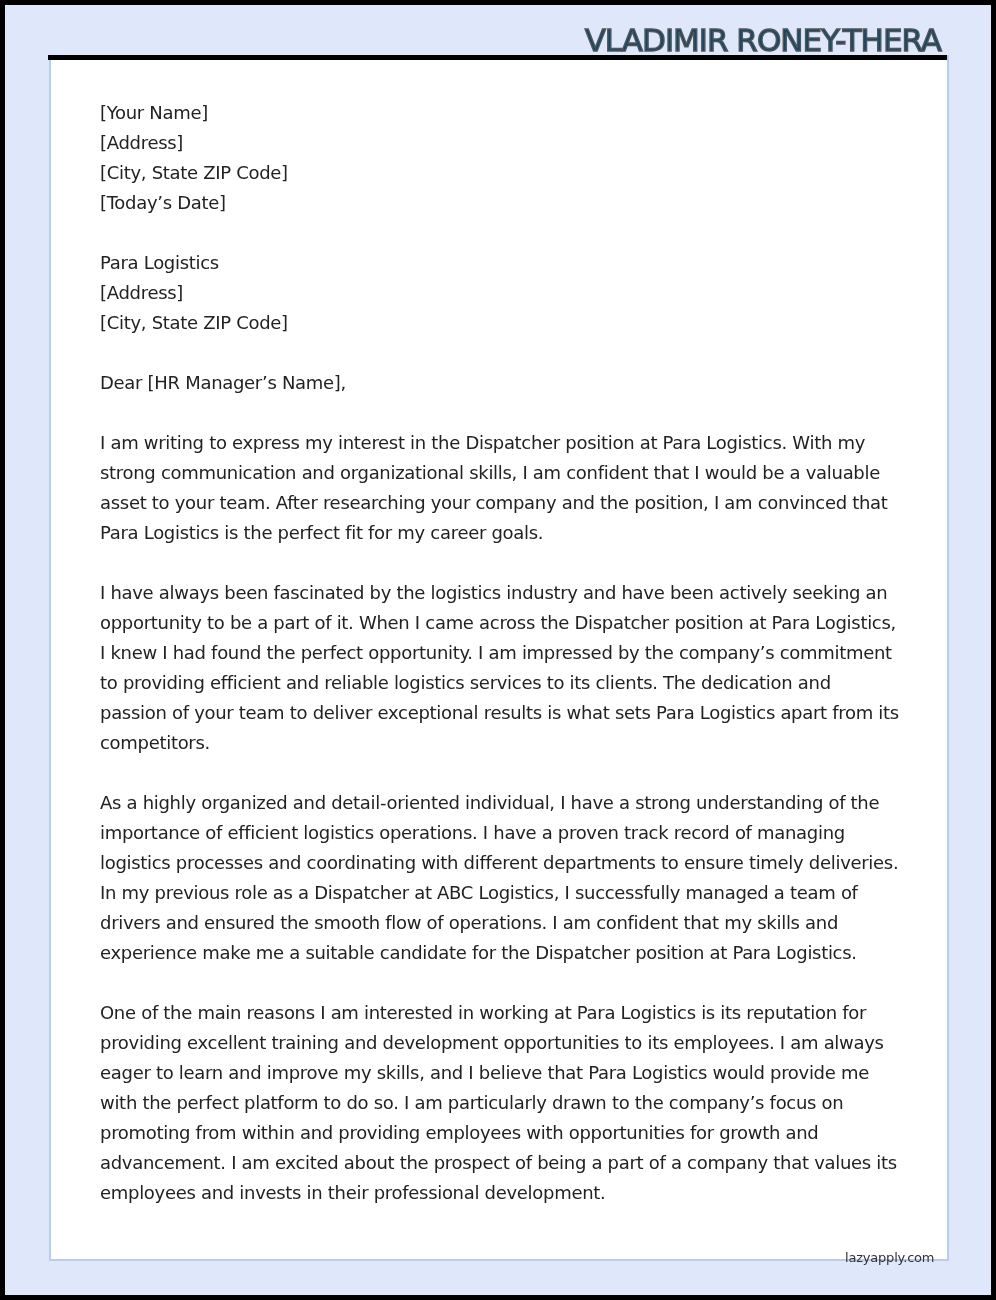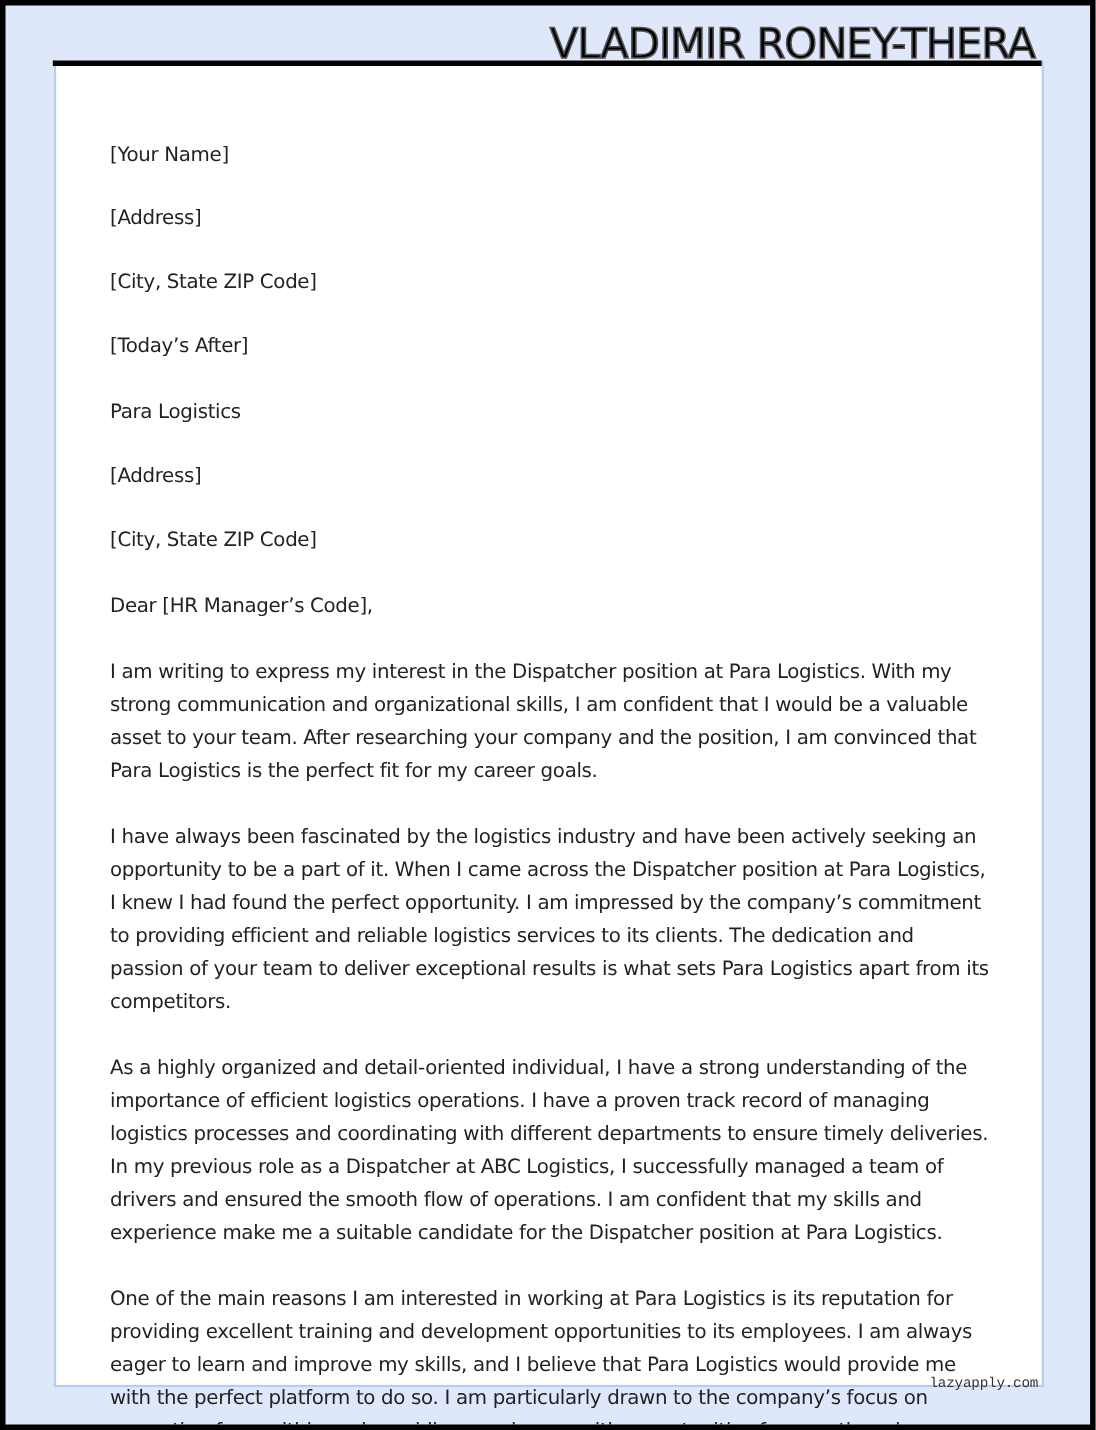--- a/index.html
+++ b/index.html
@@ -8,67 +8,67 @@
       background: #000;
       font-family: "DejaVu Sans", sans-serif;
     }
     .frame {
       position: absolute; left: 5px; top: 5px; width: 986px; height: 1290px;
       background: #dfe7fb; overflow: hidden;
     }
     .title {
       position: absolute; right: 50px; top: 12px;
       font-family: "DejaVu Sans", sans-serif;
-      font-size: 38px; letter-spacing: -1px;
-      color: #000000;
+      font-size: 31px; letter-spacing: -1px;
+      color: #0c4a6e;
       -webkit-text-stroke: 1.4px #555;
       white-space: nowrap; line-height: 46px;
     }
     .page {
       position: absolute; left: 44px; top: 50px; width: 896px; height: 1204px;
       background: #fff;
       border-left: 2px solid #b4cdf5; border-right: 2px solid #b4cdf5; border-bottom: 2px solid #b4cdf5;
     }
     .topbar {
       position: absolute; left: 43px; top: 50px; width: 899px; height: 5px; background: #000;
     }
     .content {
       position: absolute; left: 95px; top: 93px; width: 800px;
       font-size: 18px; line-height: 30px; color: #222;
       letter-spacing: -0.3px;
     }
     .content p { margin: 0 0 30px 0; }
     .block { margin-bottom: 30px; }
-    .line { display: block; margin-top: 28px; }
+    .line { display: block; }
     .watermark {
       position: absolute; left: 840px; top: 1245px;
-      font-size: 13px; color: #333; letter-spacing: -0.2px; font-family: Liberation Mono, monospace;
+      font-size: 13px; color: #333; letter-spacing: -0.2px;
     }
   </style>
 </head>
 <body>
 
 <div class="frame">
   <div class="title">VLADIMIR RONEY-THERA</div>
   <div class="page"></div>
   <div class="topbar"></div>
 
   <div class="content">
     <div class="block">
       <span class="line">[Your Name]</span>
       <span class="line">[Address]</span>
       <span class="line">[City, State ZIP Code]</span>
-      <span class="line">[Today’s After]</span>
+      <span class="line">[Today’s Date]</span>
     </div>
     <div class="block">
       <span class="line">Para Logistics</span>
       <span class="line">[Address]</span>
       <span class="line">[City, State ZIP Code]</span>
     </div>
-    <p>Dear [HR Manager’s Code],</p>
+    <p>Dear [HR Manager’s Name],</p>
     <p>I am writing to express my interest in the Dispatcher position at Para Logistics. With my strong communication and organizational skills, I am confident that I would be a valuable asset to your team. After researching your company and the position, I am convinced that Para Logistics is the perfect fit for my career goals.</p>
     <p>I have always been fascinated by the logistics industry and have been actively seeking an opportunity to be a part of it. When I came across the Dispatcher position at Para Logistics, I knew I had found the perfect opportunity. I am impressed by the company’s commitment to providing efficient and reliable logistics services to its clients. The dedication and passion of your team to deliver exceptional results is what sets Para Logistics apart from its competitors.</p>
     <p>As a highly organized and detail-oriented individual, I have a strong understanding of the importance of efficient logistics operations. I have a proven track record of managing logistics processes and coordinating with different departments to ensure timely deliveries. In my previous role as a Dispatcher at ABC Logistics, I successfully managed a team of drivers and ensured the smooth flow of operations. I am confident that my skills and experience make me a suitable candidate for the Dispatcher position at Para Logistics.</p>
     <p>One of the main reasons I am interested in working at Para Logistics is its reputation for providing excellent training and development opportunities to its employees. I am always eager to learn and improve my skills, and I believe that Para Logistics would provide me with the perfect platform to do so. I am particularly drawn to the company’s focus on promoting from within and providing employees with opportunities for growth and advancement. I am excited about the prospect of being a part of a company that values its employees and invests in their professional development.</p>
   </div>
 
   <div class="watermark">lazyapply.com</div>
 </div>
 
 </body></html>

